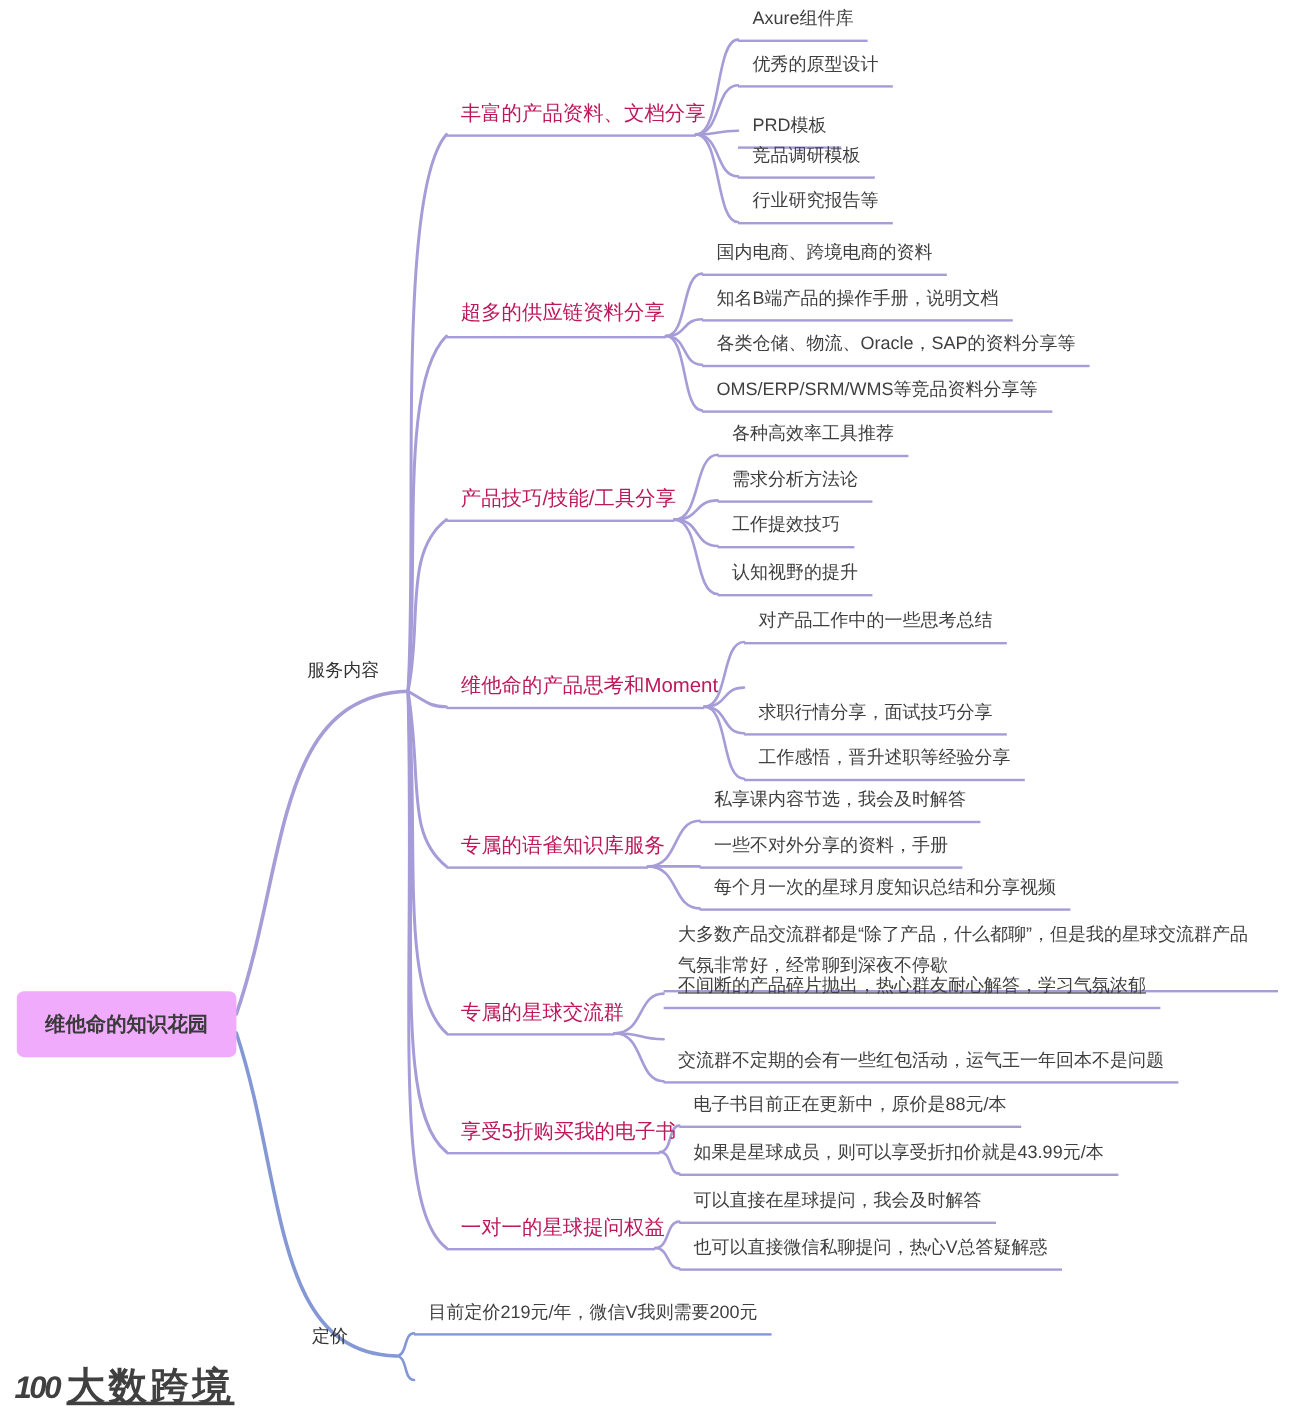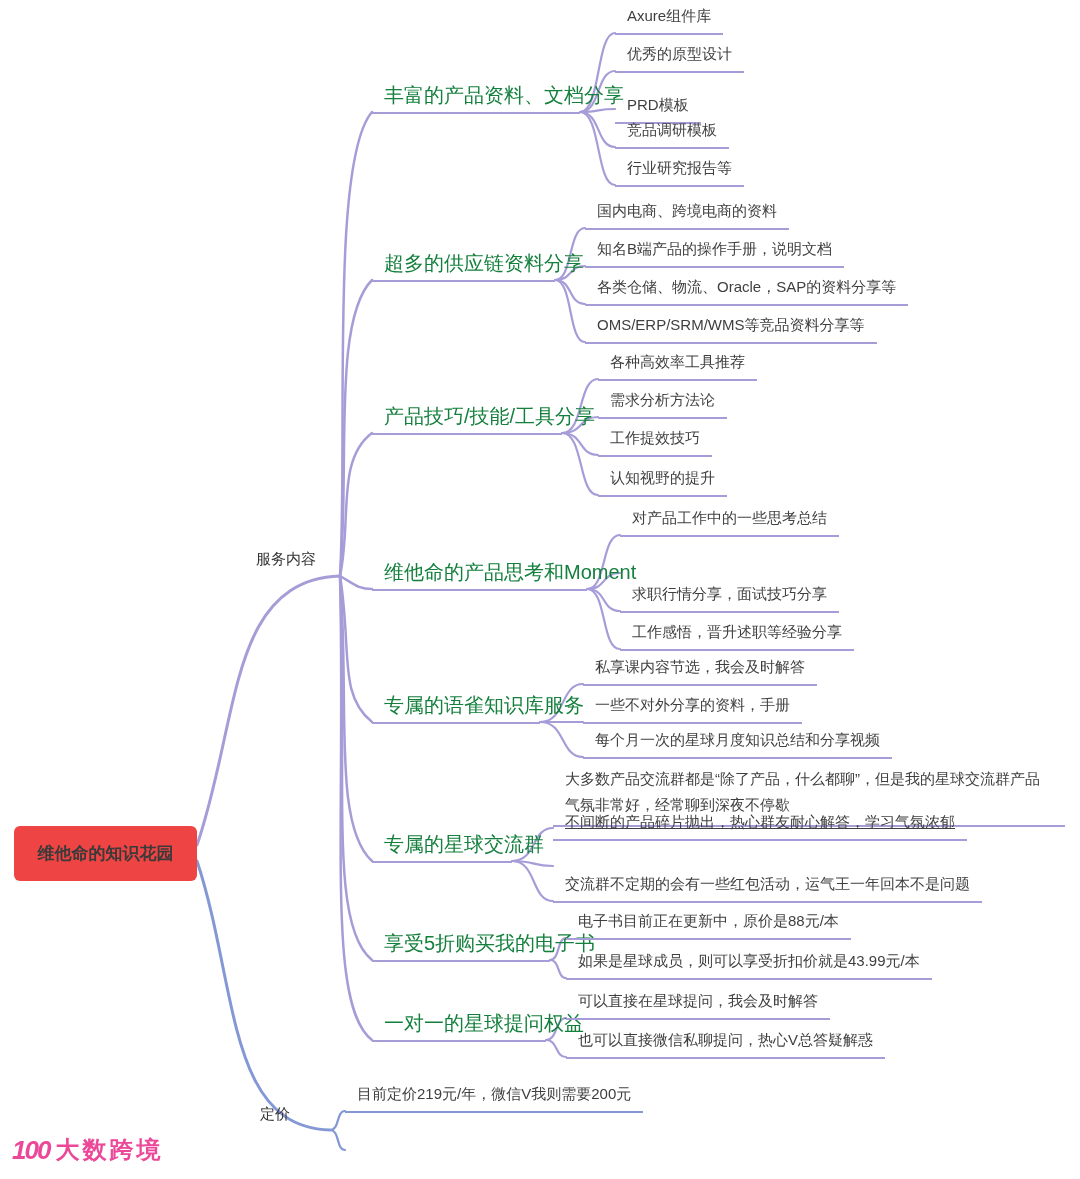--- a/index.html
+++ b/index.html
@@ -22,58 +22,58 @@
   }
   .node.blue{border-bottom-color:var(--blue);}
   .node.wrap{
     white-space:normal;
     width:512px;
     line-height:26px;
     box-sizing:border-box;
   }
   .blabel{
     position:absolute;
-    font-size:20px;
+    font-size:17px;
     line-height:20px;
-    color:#15803d;
+    color:#be185d;
     white-space:nowrap;
     padding:0 12px 7px 12px;
     border-bottom:2px solid var(--purple);
     box-sizing:border-box;
   }
   .seclabel{
     position:absolute;
     font-size:15px;
     line-height:20px;
     font-weight:normal;
     color:#333333;
     white-space:nowrap;
   }
   #root-node{
     position:absolute;
     left:14px;top:826px;
     width:183px;height:55px;
-    background:#ef4444;
+    background:#f0abfc;
     border-radius:6px;
     display:flex;align-items:center;justify-content:center;
     font-size:17px;font-weight:bold;color:#3a3a3a;
     white-space:nowrap;
   }
   #watermark{
     position:absolute;left:12px;top:1134px;
     display:flex;align-items:center;gap:6px;
-    color:#ec4899;
+    color:#404040;
     user-select:none;
   }
   #watermark .wm-logo{
     font-size:26px;font-weight:bold;font-style:italic;
     letter-spacing:-2px;
   }
   #watermark .wm-text{
-    font-size:24px;font-weight:bold;letter-spacing:3px;
+    font-size:32px;font-weight:bold;letter-spacing:3px;text-decoration:underline;
   }
 </style>
 </head>
 <body>
 
 <div id="canvas" style="--purple:#a69dd8;--blue:#8398d4;">
 
   <svg id="wires" viewBox="0 0 1080 1179" fill="none">
 
     <g stroke="#a69dd8" stroke-width="3" stroke-linecap="round">
@@ -135,21 +135,21 @@
       <path d="M 330,1130 C 340,1130 336,1150 345,1150"></path>
     </g>
   </svg>
 
   <div id="root-node">维他命的知识花园</div>
 
   <div class="seclabel" style="left:256px;top:549px;">服务内容</div>
   <div class="seclabel" style="left:260px;top:1104px;">定价</div>
 
   <div class="blabel" style="left:372px;top:85px;width:208px;">丰富的产品资料、文档分享</div>
-  <div class="blabel" style="left:372px;top:253px;width:183px;">超多的供应链资料分享</div>
+  <div class="blabel" style="left:372px;top:253px;width:183px;font-family:Liberation Mono, monospace;">超多的供应链资料分享</div>
   <div class="blabel" style="left:372px;top:406px;width:190px;">产品技巧/技能/工具分享</div>
   <div class="blabel" style="left:372px;top:562px;width:215px;">维他命的产品思考和Moment</div>
   <div class="blabel" style="left:372px;top:695px;width:168px;">专属的语雀知识库服务</div>
   <div class="blabel" style="left:372px;top:834px;width:140px;">专属的星球交流群</div>
   <div class="blabel" style="left:372px;top:933px;width:178px;">享受5折购买我的电子书</div>
   <div class="blabel" style="left:372px;top:1013px;width:174px;">一对一的星球提问权益</div>
 
   <div class="node" style="left:615px;top:6px;">Axure组件库</div>
   <div class="node" style="left:615px;top:44px;">优秀的原型设计</div>
   <div class="node" style="left:615px;top:82px;margin-top:13px;">PRD模板</div>

